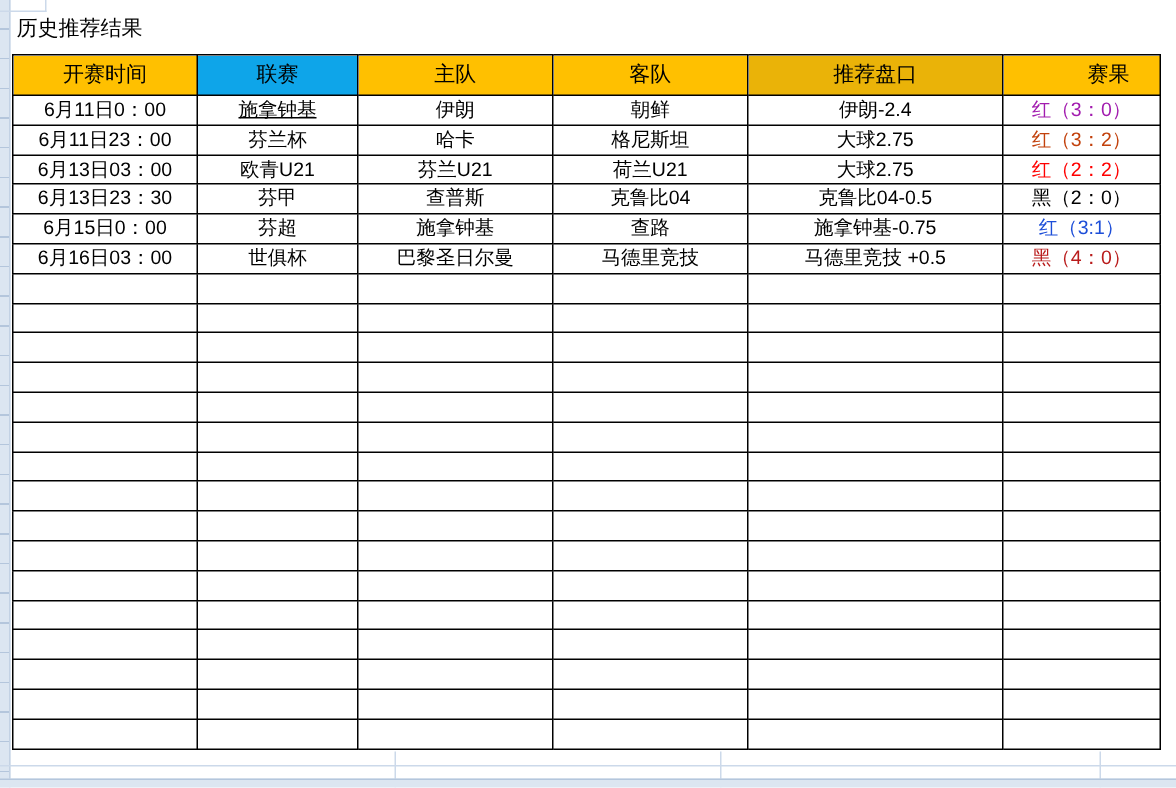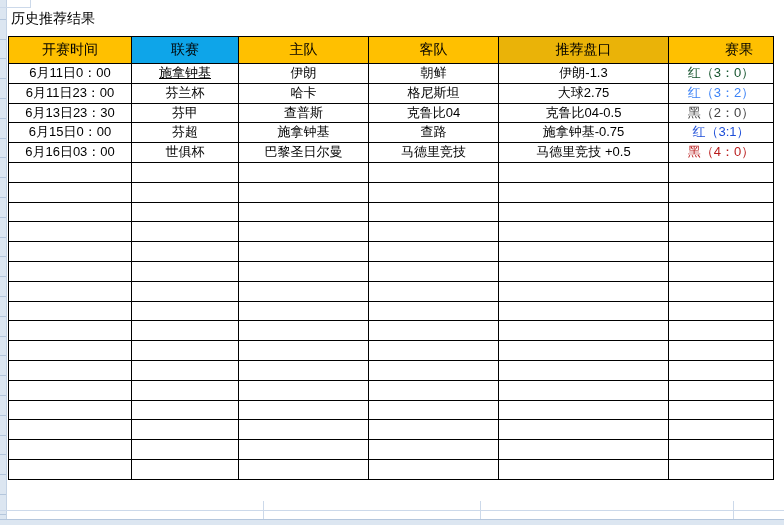--- a/index.html
+++ b/index.html
@@ -82,38 +82,46 @@
         <th style="background: #eab308;">推荐盘口</th>
         <th style="background: rgb(255, 192, 0); padding-left: 38px;">赛果</th>
       </tr>
     </thead>
     <tbody>
         <tr>
     <td>6月11日0：00</td>
     <td class="u">施拿钟基</td>
     <td>伊朗</td>
     <td>朝鲜</td>
-    <td>伊朗-1.3</td>
-    <td style="color: #14532d;">红（3：0）</td>
+    <td>伊朗-2.4</td>
+    <td style="color: #a21caf;">红（3：0）</td>
   </tr>
         <tr>
     <td>6月11日23：00</td>
     <td>芬兰杯</td>
     <td>哈卡</td>
     <td>格尼斯坦</td>
     <td>大球2.75</td>
-    <td style="color: #3b82f6;">红（3：2）</td>
+    <td style="color: #c2410c;">红（3：2）</td>
+  </tr>
+        <tr>
+    <td>6月13日03：00</td>
+    <td>欧青U21</td>
+    <td>芬兰U21</td>
+    <td>荷兰U21</td>
+    <td>大球2.75</td>
+    <td style="color: rgb(255, 0, 0);">红（2：2）</td>
   </tr>
         <tr>
     <td>6月13日23：30</td>
     <td>芬甲</td>
     <td>查普斯</td>
     <td>克鲁比04</td>
     <td>克鲁比04-0.5</td>
-    <td style="color: #404040; margin-left: 37px;">黑（2：0）</td>
+    <td style="color: #000000; margin-left: 37px;">黑（2：0）</td>
   </tr>
         <tr>
     <td>6月15日0：00</td>
     <td>芬超</td>
     <td>施拿钟基</td>
     <td>查路</td>
     <td>施拿钟基-0.75</td>
     <td style="color: #1d4ed8;">红（3:1）</td>
   </tr>
         <tr>

